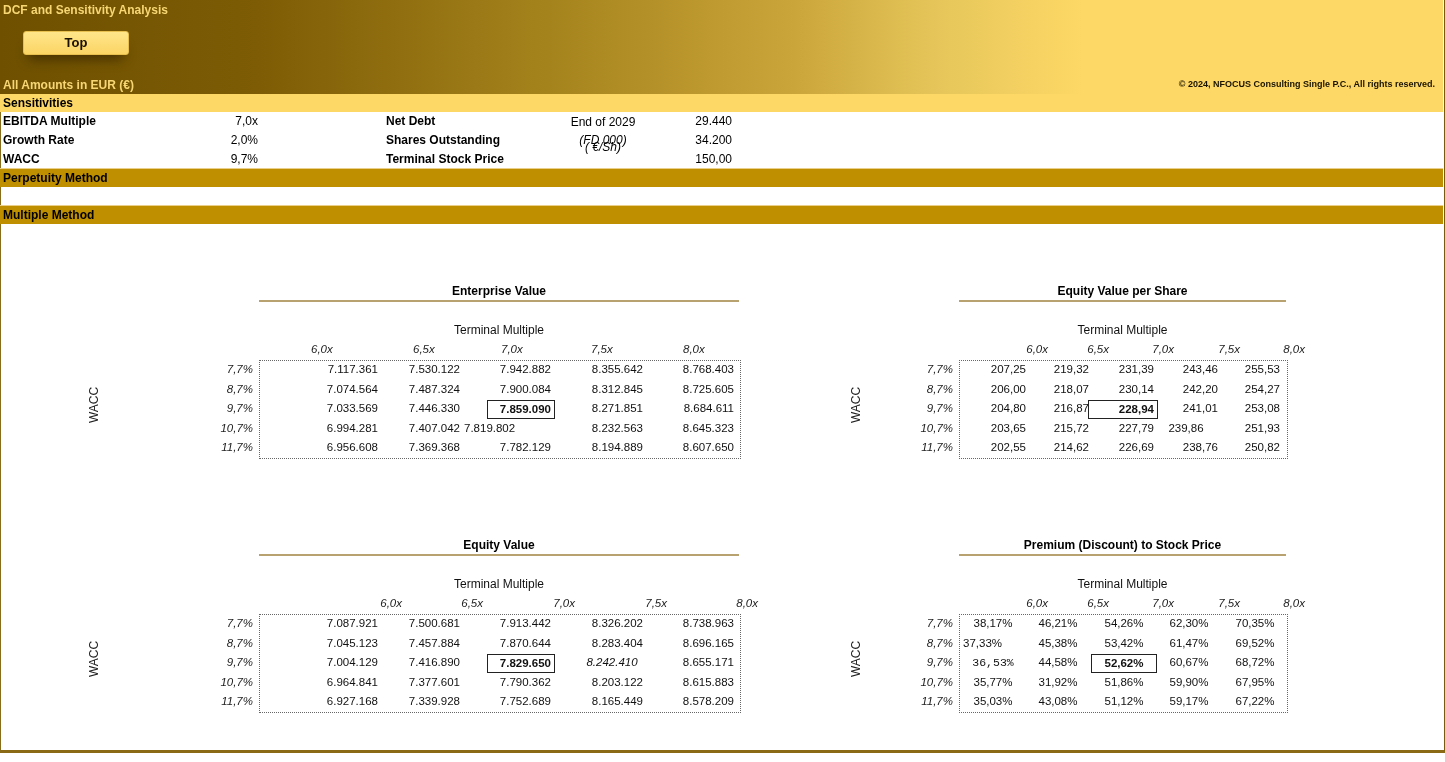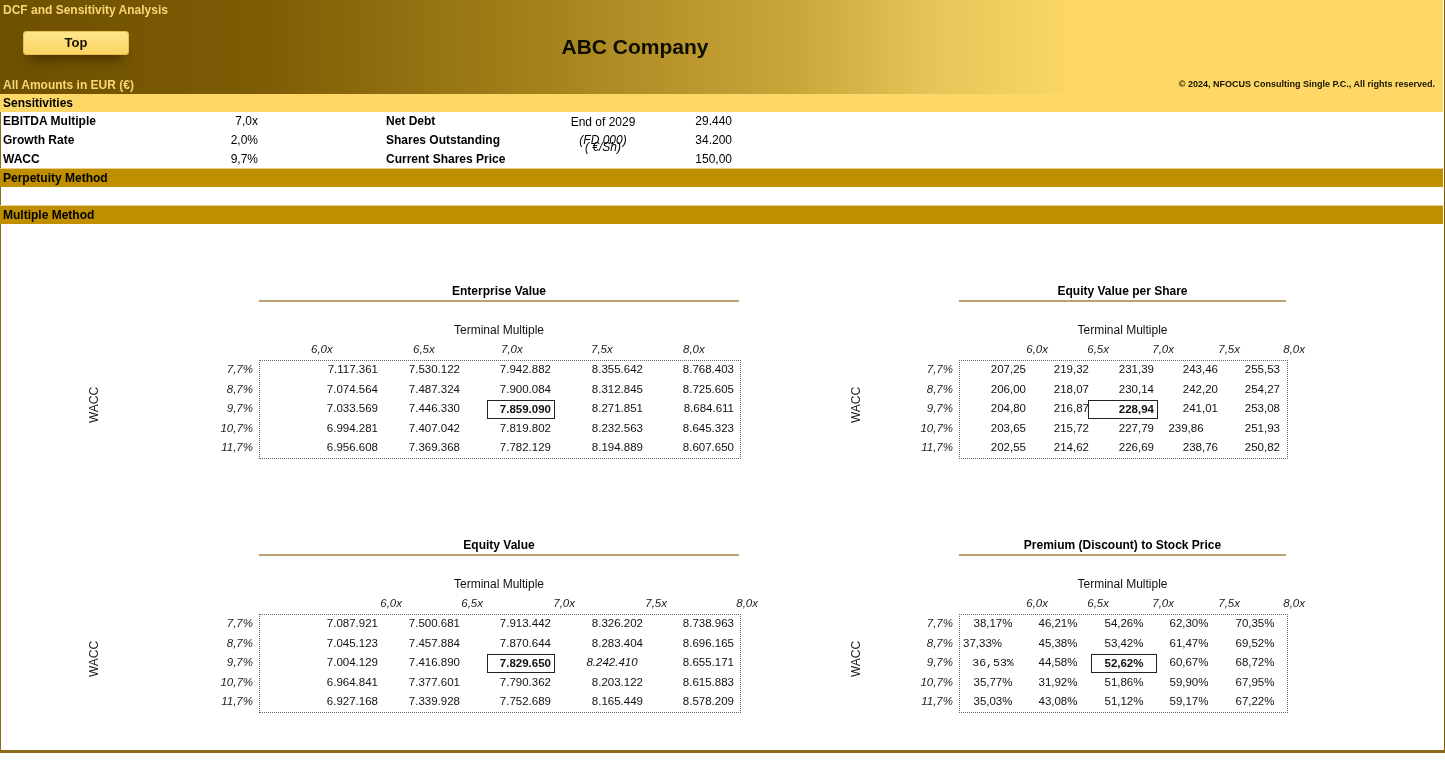--- a/index.html
+++ b/index.html
@@ -37,41 +37,40 @@
     .sens .wacc { position:absolute; font-size:12px; transform:rotate(-90deg); transform-origin:center; color:#222; }
   </style>
 </head>
 <body>
 
 <div class="frame"></div>
 
 <div class="banner">
   <div class="app-title">DCF and Sensitivity Analysis</div>
   <div class="top-btn">Top</div>
-  <div class="company">ABC Company</div>
   <div class="currency">All Amounts in  EUR (€)</div>
   <div class="copyright">© 2024, NFOCUS Consulting Single P.C., All rights reserved.</div>
 </div>
 
 <div class="section-light" style="top:94px;height:18px;line-height:18px;">Sensitivities</div>
 
 <div class="kv b" style="left:3px;top:114px;">EBITDA Multiple</div>
 <div class="kv r" style="left:200px;width:58px;top:114px;">7,0x</div>
 <div class="kv b" style="left:3px;top:133px;">Growth Rate</div>
 <div class="kv r" style="left:200px;width:58px;top:133px;">2,0%</div>
 <div class="kv b" style="left:3px;top:152px;">WACC</div>
 <div class="kv r" style="left:200px;width:58px;top:152px;">9,7%</div>
 
 <div class="kv b" style="left:386px;top:114px;">Net Debt</div>
 <div class="kv c" style="left:548px;width:110px;top:115px;">End of 2029</div>
 <div class="kv r" style="left:670px;width:62px;top:114px;">29.440</div>
 <div class="kv b" style="left:386px;top:133px;">Shares Outstanding</div>
 <div class="kv c i" style="left:548px;width:110px;top:133px;">(FD 000)</div>
 <div class="kv r" style="left:670px;width:62px;top:133px;">34.200</div>
-<div class="kv b" style="left:386px;top:152px;">Current Shares Price</div>
+<div class="kv b" style="left:386px;top:152px;">Terminal Stock Price</div>
 <div class="kv c i" style="left:548px;width:110px;top:140px;">( €/Sh)</div>
 <div class="kv r" style="left:670px;width:62px;top:152px;">150,00</div>
 
 <div class="section-dark" style="top:168px;height:19px;line-height:19px;">Perpetuity Method</div>
 <div class="section-dark" style="top:205px;height:19px;line-height:19px;">Multiple Method</div>
 
 <div id="t-ev" class="sens" style="left: 0px; top: 0px;">
     <div class="title" style="left: 259px; top: 284px; width: 480px;">Enterprise Value</div>
     <div class="rule" style="left: 259px; top: 300px; width: 480px;"></div>
     <div class="tm" style="left: 259px; top: 323px; width: 480px;">Terminal Multiple</div>
@@ -95,21 +94,21 @@
     <div class="cell" style="top: 382.5px; left: 672px; width: 62px; text-align: right;">8.725.605</div>
     <div class="rowhdr" style="left: 213px; top: 402px;">9,7%</div>
     <div class="cell" style="top: 402px; left: 316px; width: 62px; text-align: right;">7.033.569</div>
     <div class="cell" style="top: 402px; left: 398px; width: 62px; text-align: right;">7.446.330</div>
     <div class="cell hl" style="top: 400px; left: 487px; width: 68px; text-align: right; height: 19px; line-height: 17px; padding-right: 3px;">7.859.090</div>
     <div class="cell" style="top: 402px; left: 581px; width: 62px; text-align: right;">8.271.851</div>
     <div class="cell" style="top: 402px; left: 672px; width: 62px; text-align: right;">8.684.611</div>
     <div class="rowhdr" style="left: 213px; top: 421.5px;">10,7%</div>
     <div class="cell" style="top: 421.5px; left: 316px; width: 62px; text-align: right;">6.994.281</div>
     <div class="cell" style="top: 421.5px; left: 398px; width: 62px; text-align: right;">7.407.042</div>
-    <div class="cell" style="top: 421.5px; left: 489px; width: 62px; text-align: right;">7.819.802</div>
+    <div class="cell" style="top: 421.5px; left: 464px; width: 62px; ">7.819.802</div>
     <div class="cell" style="top: 421.5px; left: 581px; width: 62px; text-align: right;">8.232.563</div>
     <div class="cell" style="top: 421.5px; left: 672px; width: 62px; text-align: right;">8.645.323</div>
     <div class="rowhdr" style="left: 213px; top: 441px;">11,7%</div>
     <div class="cell" style="top: 441px; left: 316px; width: 62px; text-align: right;">6.956.608</div>
     <div class="cell" style="top: 441px; left: 398px; width: 62px; text-align: right;">7.369.368</div>
     <div class="cell" style="top: 441px; left: 489px; width: 62px; text-align: right;">7.782.129</div>
     <div class="cell" style="top: 441px; left: 581px; width: 62px; text-align: right;">8.194.889</div>
     <div class="cell" style="top: 441px; left: 672px; width: 62px; text-align: right;">8.607.650</div>
     <div class="wacc" style="left: 74px; top: 398px; width: 40px; text-align: center;">WACC</div>
   </div>

